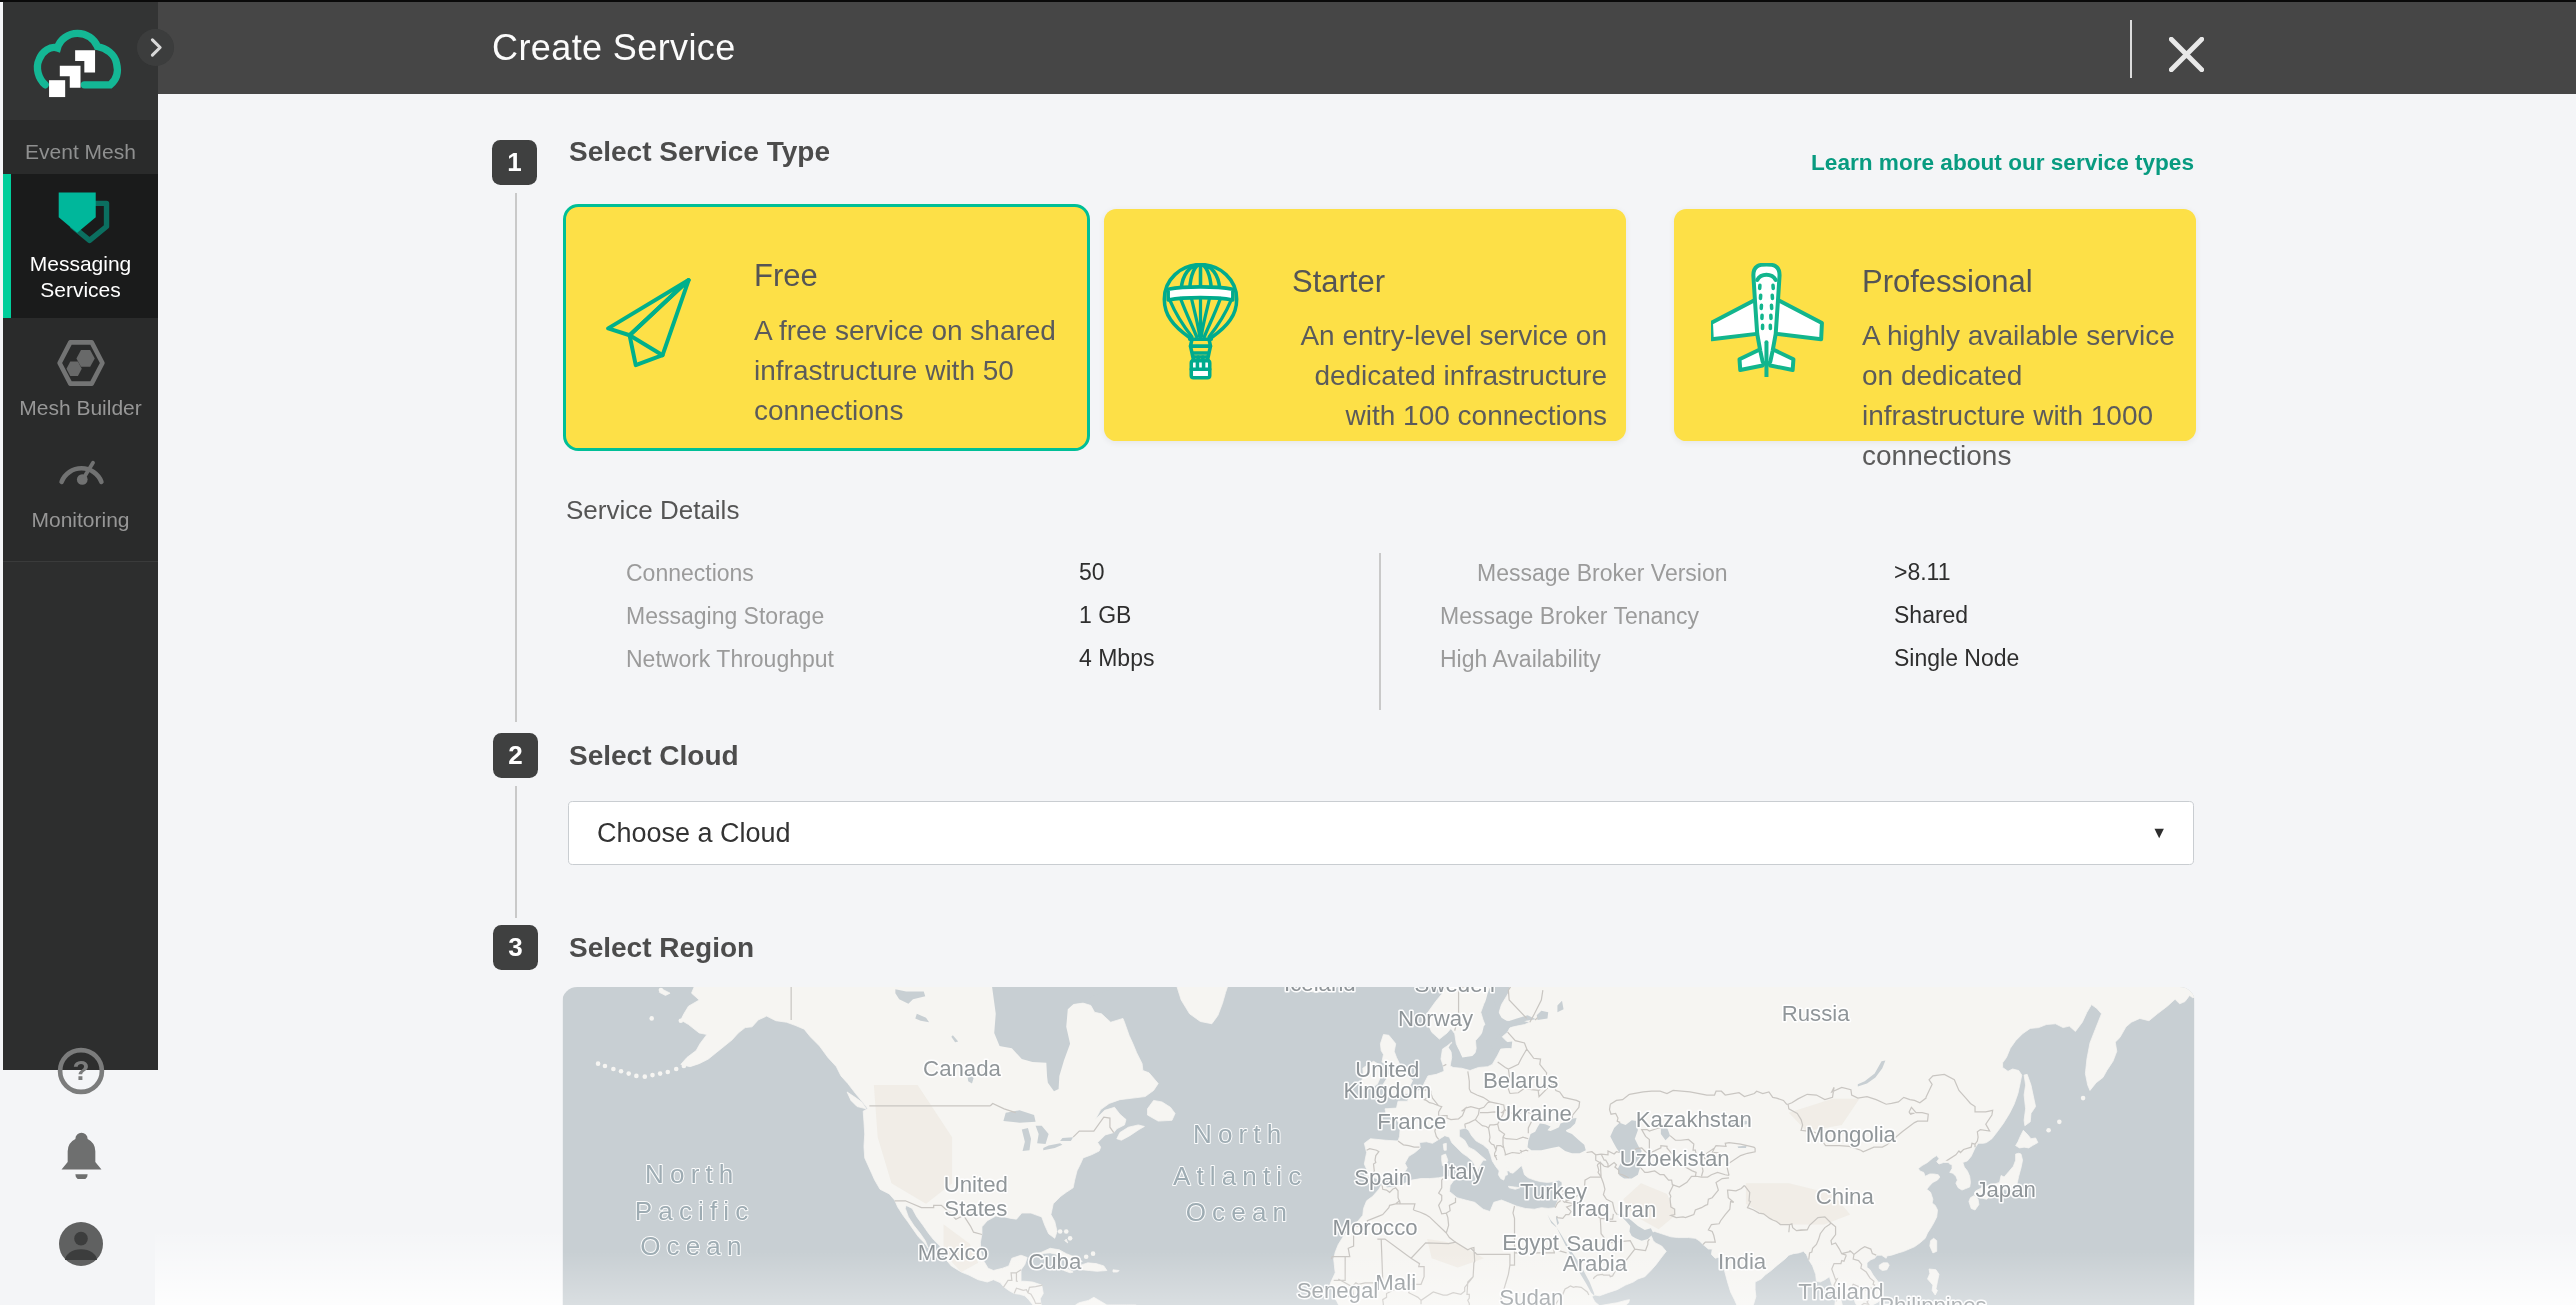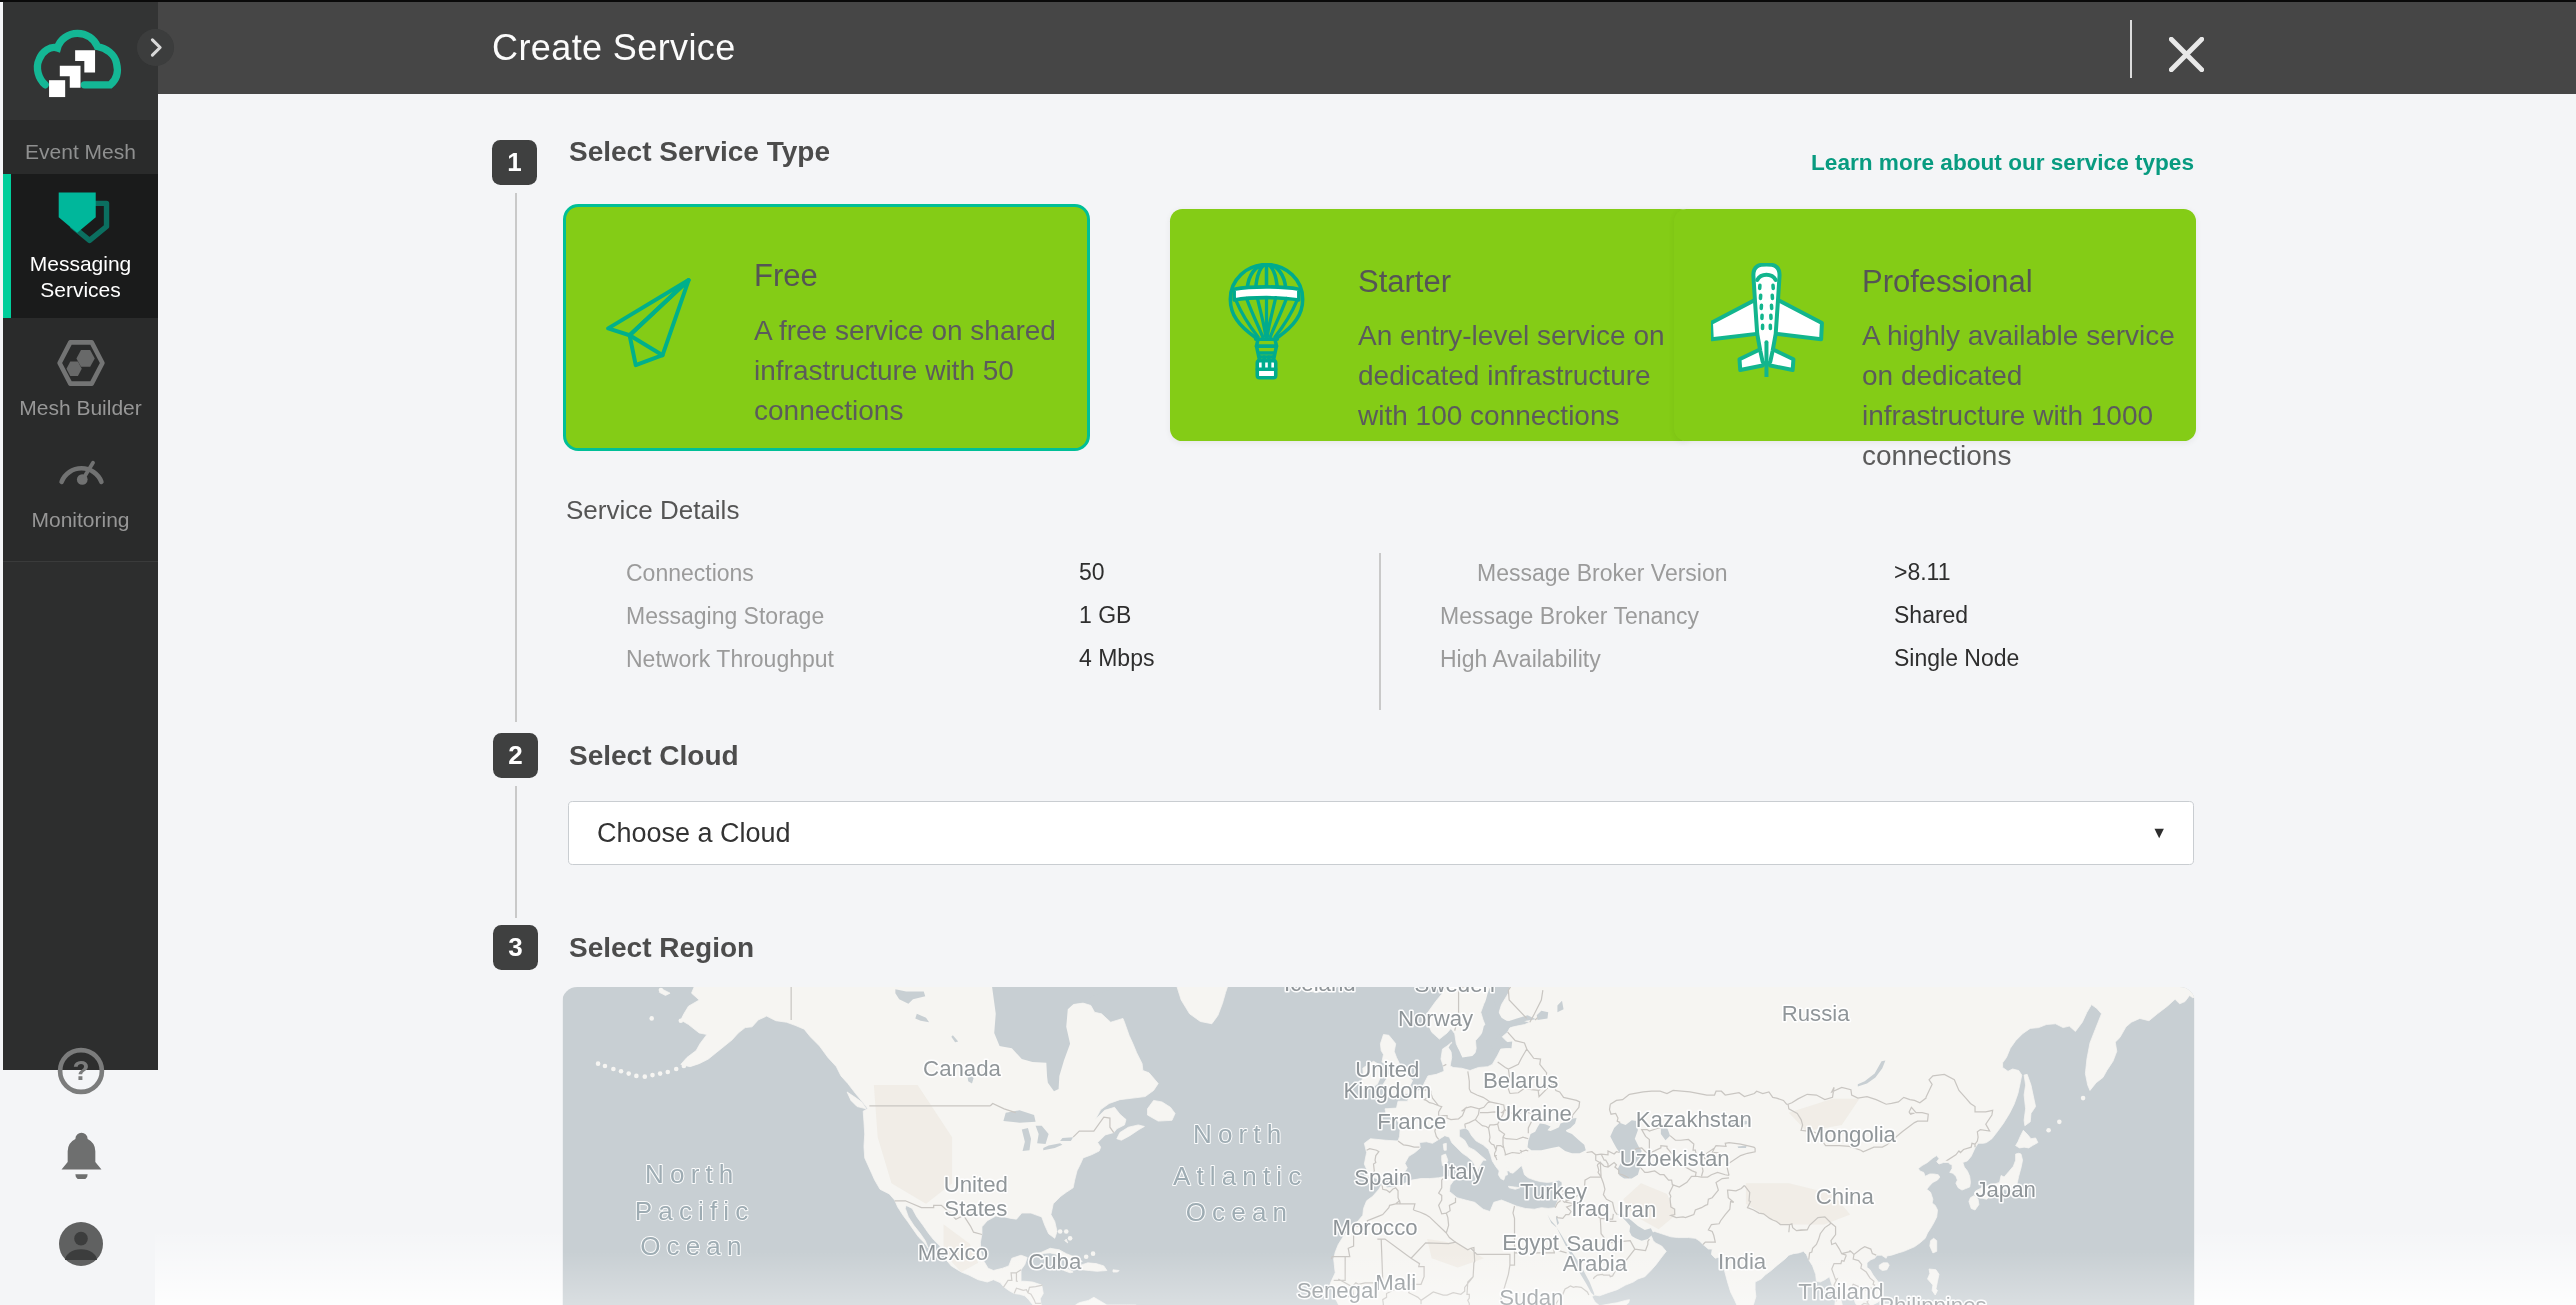--- a/index.html
+++ b/index.html
@@ -21,25 +21,25 @@
   #msitem .bar { position:absolute; left:0; top:0; width:7.7px; height:144px; background:#00ce9b; }
   #msitem .lbl { position:absolute; top:77px; width:155px; text-align:center; color:#fff; font-size:21px; line-height:26px;}
   .navitem { position:absolute; width:155px; text-align:center; color:#979797; font-size:21px; }
   #collapse { left:137px; top:29px; width:37px; height:37px; border-radius:50%; background:#3c3d3d; z-index:12; }
   
   .badge { width:45px; height:45px; border-radius:8.4px; background:#3f4040; color:#fff;
     font-size:26px; font-weight:bold; display:flex; align-items:center; justify-content:center; }
   .h1 { font-size:28px; font-weight:bold; color:#4c4c4c; }
   .link { font-size:22.6px; font-weight:bold; color:#089b80; }
   .vline { width:2.3px; background:#c9c9c9; left:515px; }
-  .card { position:absolute; top:209px; width:522px; height:232px; background:#84cc16; border-radius:12.3px;
+  .card { position:absolute; top:209px; width:522px; height:232px; background:#fde047; border-radius:12.3px;
     box-shadow:0 1.5px 6.1px rgba(0,0,0,0.06); }
   #card1 { left:563px; top:204px; width:527px; height:247px; border:3.8px solid #00bf97; border-radius:15.3px;
     box-shadow:none; }
-  #card2 { left:1170px; }
+  #card2 { left:1104px;text-align:right; }
   #card3 { left:1674px; }
   .cardtitle { position:absolute; left:188px; top:55px; font-size:31px; color:#555; }
   .cardbody { position:absolute; left:188px; top:107px; width:315px; font-size:28px; color:#5b5b5b; line-height:40px; }
   .dlabel { font-size:23px; color:#9b9b9b; }
   .dvalue { font-size:23px; color:#2e2e2e; }
   #dropdown { left:568px; top:801px; width:1626px; height:64px; background:#fff;
     border:1.5px solid #c9cdd1; border-radius:4.6px; }
   #dropdown .txt { position:absolute; left:28px; top:50%; transform:translateY(-50%); font-size:27px; color:#333; }
   #dropdown .caret { position:absolute; right:26px; top:50%; transform:translateY(-50%); font-size:16px; color:#2e2e2e; }
   #mapbox { left:562px; top:987px; width:1633px; height:318px; border-radius:15.3px 15.3px 0 0; overflow:hidden; z-index:2; }

